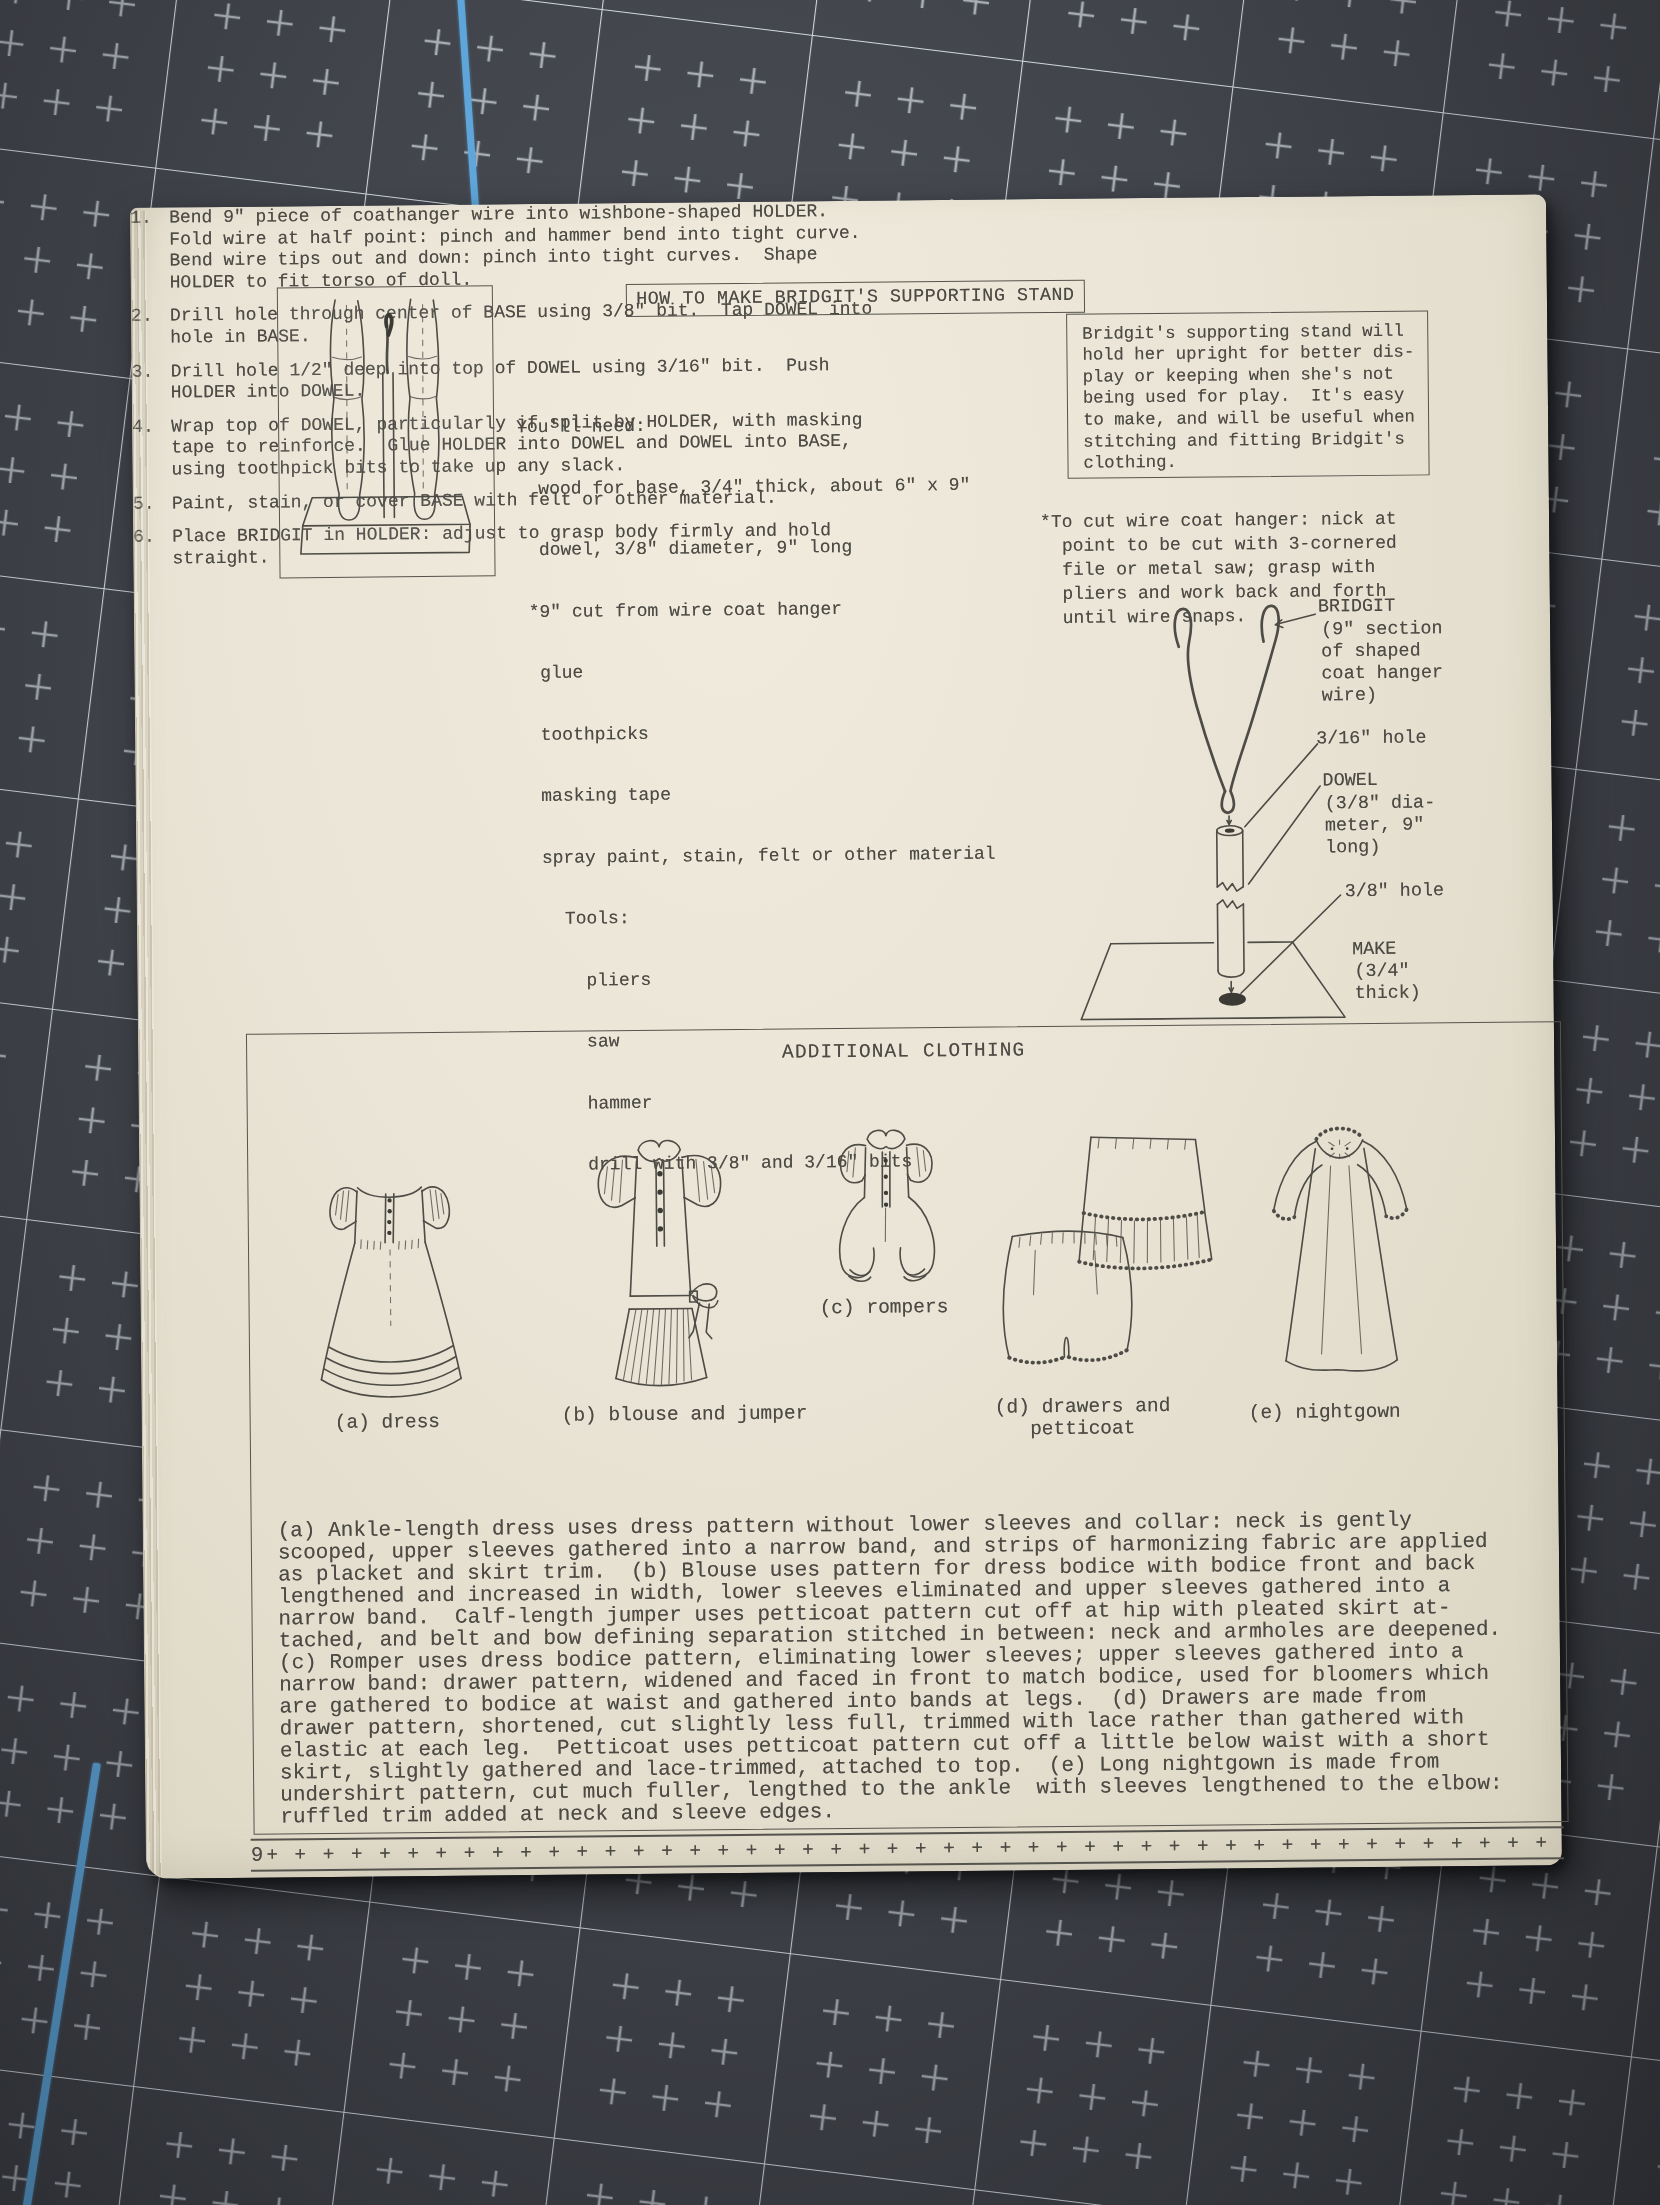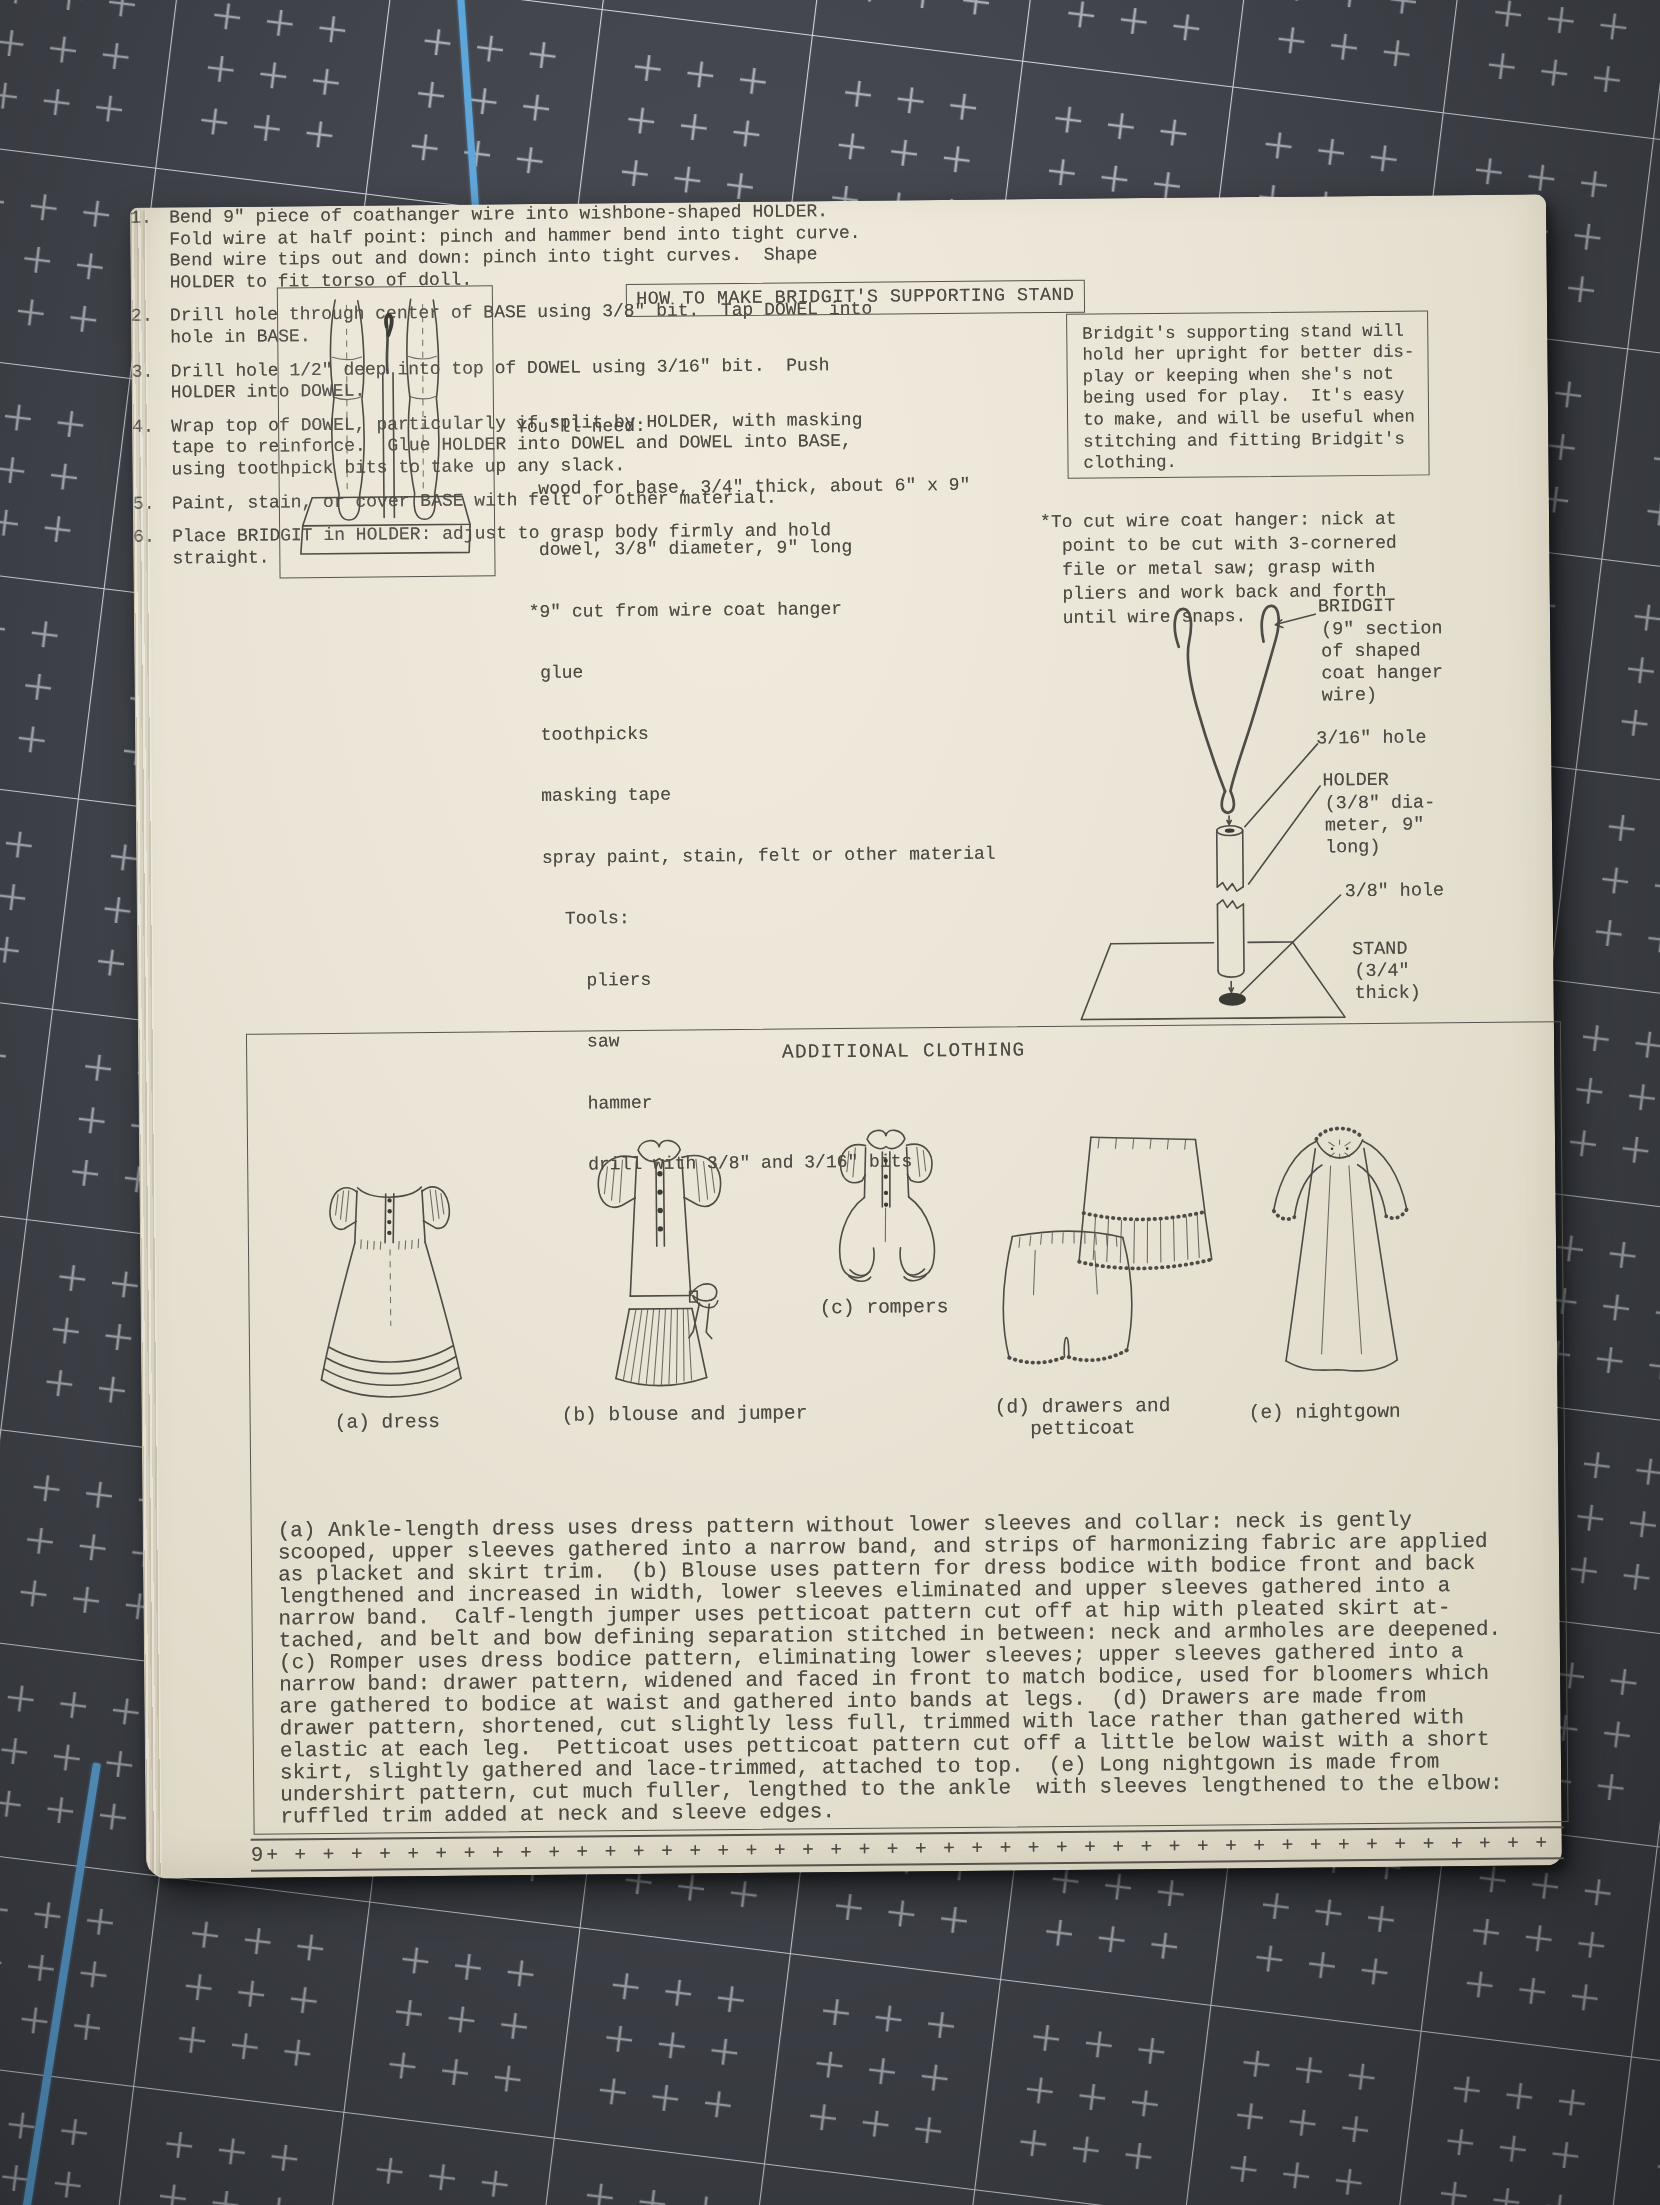--- a/index.html
+++ b/index.html
@@ -201,26 +201,26 @@
     <path class="leader" d="M452,360 L318,540"></path>
     <path class="leader" d="M488,562 L302,742"></path>
   </svg>
 
   <div class="typed dlabel" style="left:1184px;top:400px">BRIDGIT</div>
   <div class="typed dlabel" style="left:1187px;top:423px">(9" section
 of shaped
 coat hanger
 wire)</div>
   <div class="typed dlabel" style="left:1181px;top:532px">3/16" hole</div>
-  <div class="typed dlabel" style="left:1187px;top:574px">HOLDER</div>
+  <div class="typed dlabel" style="left:1187px;top:574px">DOWEL</div>
   <div class="typed dlabel" style="left:1189px;top:597px">(3/8" dia-
 meter, 9"
 long)</div>
   <div class="typed dlabel" style="left:1208px;top:685px">3/8" hole</div>
-  <div class="typed dlabel" style="left:1215px;top:743px">STAND</div>
+  <div class="typed dlabel" style="left:1215px;top:743px">MAKE</div>
   <div class="typed dlabel" style="left:1217px;top:765px">(3/4"
 thick)</div>
 
   <div class="box clothing-box">
     <div class="typed clothing-title">ADDITIONAL CLOTHING</div>
 
     <svg class="art" style="left:57px;top:127px" width="168" height="249" viewBox="0 0 310 460" xmlns="http://www.w3.org/2000/svg">
       <path d="M95,58 C76,42 52,50 46,82 C41,110 52,130 70,126 L93,112"></path>
       <path class="thin" d="M60,62 L55,100 M70,56 L64,108 M80,55 L74,112"></path>
       <path d="M215,58 C234,42 258,50 264,82 C269,110 258,130 240,126 L217,112"></path>

